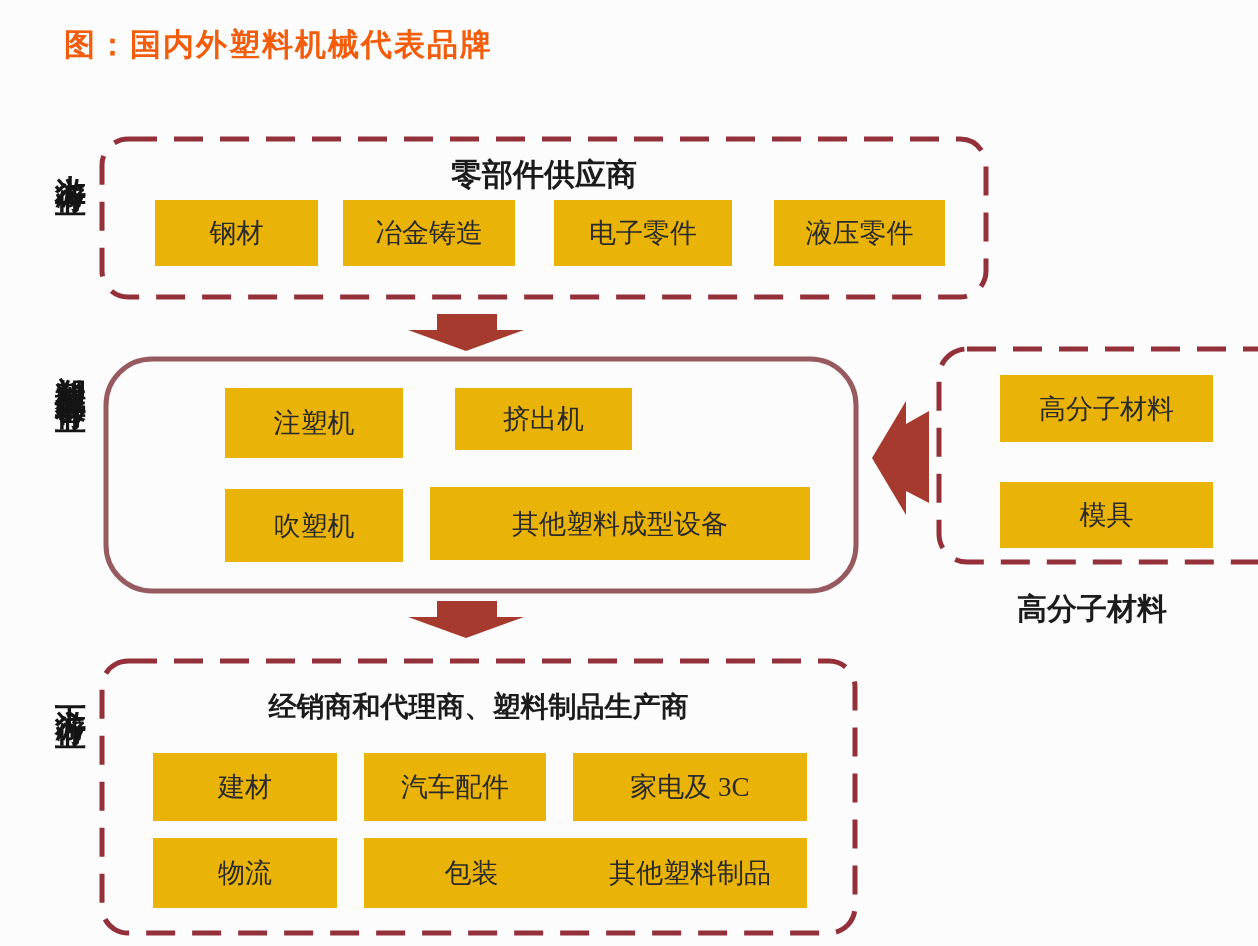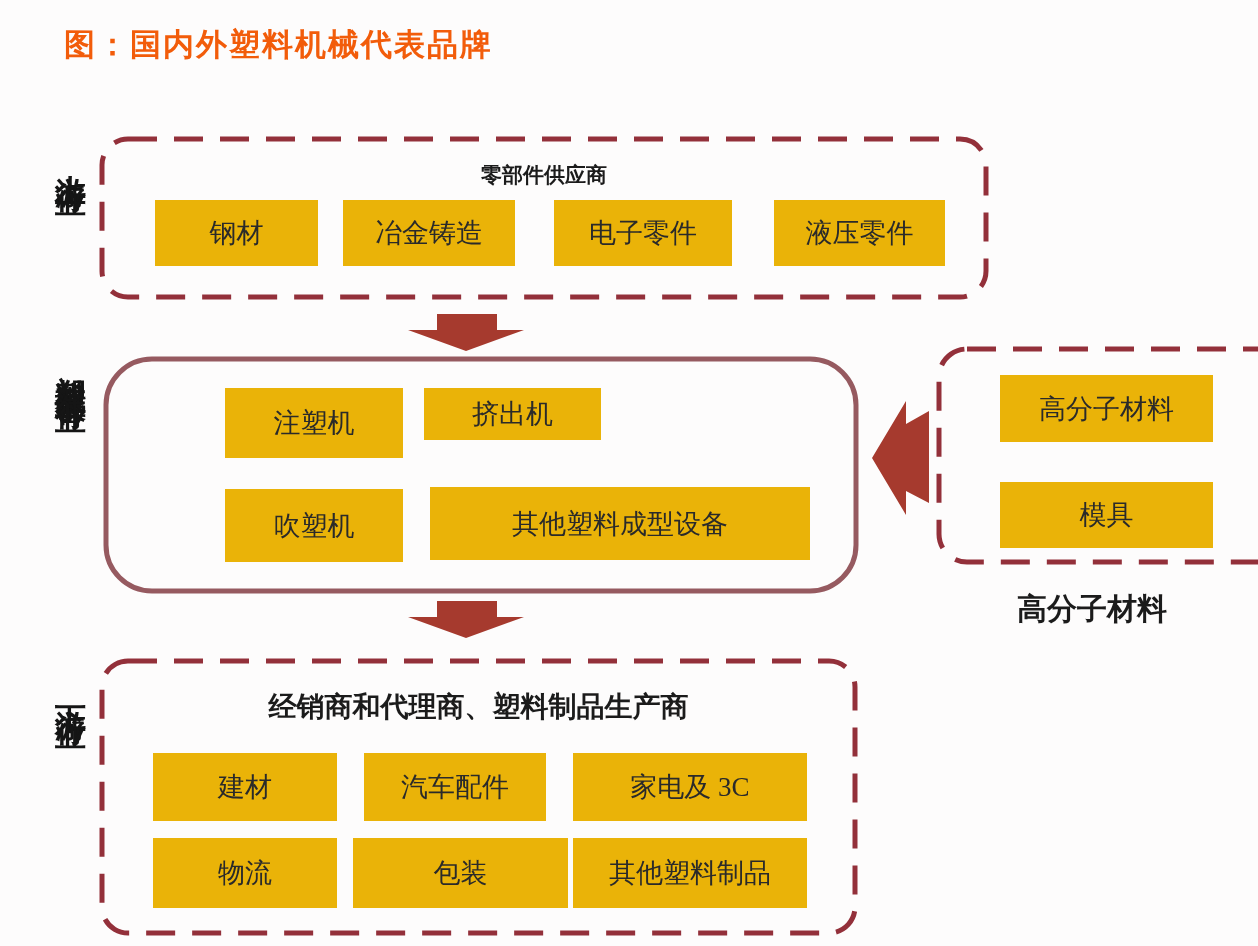--- a/index.html
+++ b/index.html
@@ -26,21 +26,21 @@
   #svg-layer{left:0;top:0;pointer-events:none;}
   .node{
     background:#eab308;
     display:flex;align-items:center;justify-content:center;
     font-size:27px;color:#2a2a2a;
     white-space:nowrap;
     z-index:2;
   }
   .box-header{
     display:flex;align-items:center;justify-content:center;
-    font-size:21px;font-weight:700;color:#1b1b1b;
+    font-size:31px;font-weight:700;color:#1b1b1b;
     z-index:2;white-space:nowrap;
   }
   #supporting-label{
     font-size:30px;font-weight:700;color:#1b1b1b;
     text-align:center;z-index:2;white-space:nowrap;
   }
 </style>
 </head>
 <body>
 
@@ -69,29 +69,29 @@
   <div class="abs side-label" style="left:53px;top:350px;">塑料成型设备行业</div>
   <div class="abs side-label" style="left:53px;top:682px;">下游行业</div>
 
   <div class="abs box-header" style="left:102px;top:157px;width:884px;height:36px;">零部件供应商</div>
   <div class="abs node" style="left:155px;top:200px;width:163px;height:66px;">钢材</div>
   <div class="abs node" style="left:343px;top:200px;width:172px;height:66px;">冶金铸造</div>
   <div class="abs node" style="left:554px;top:200px;width:178px;height:66px;">电子零件</div>
   <div class="abs node" style="left:774px;top:200px;width:171px;height:66px;">液压零件</div>
 
   <div class="abs node" style="left:225px;top:388px;width:178px;height:70px;">注塑机</div>
-  <div class="abs node" style="left:424px;top:388px;width:177px;height:52px;">挤出机</div>
+  <div class="abs node" style="left:455px;top:388px;width:177px;height:62px;">挤出机</div>
   <div class="abs node" style="left:225px;top:489px;width:178px;height:73px;">吹塑机</div>
   <div class="abs node" style="left:430px;top:487px;width:380px;height:73px;">其他塑料成型设备</div>
 
   <div class="abs node" style="left:1000px;top:375px;width:213px;height:67px;">高分子材料</div>
   <div class="abs node" style="left:1000px;top:482px;width:213px;height:66px;">模具</div>
   <div id="supporting-label" class="abs" style="left:1012px;top:589px;width:160px;">高分子材料</div>
 
   <div class="abs box-header" style="left:102px;top:687px;width:753px;height:40px;font-size:28px;">经销商和代理商、塑料制品生产商</div>
   <div class="abs node" style="left:153px;top:753px;width:184px;height:68px;">建材</div>
   <div class="abs node" style="left:364px;top:753px;width:182px;height:68px;">汽车配件</div>
   <div class="abs node" style="left:573px;top:753px;width:234px;height:68px;">家电及 3C</div>
   <div class="abs node" style="left:153px;top:838px;width:184px;height:70px;">物流</div>
-  <div class="abs node" style="left:353px;top:838px;width:215px;height:70px;">包装</div>
+  <div class="abs node" style="left:364px;top:838px;width:215px;height:70px;">包装</div>
   <div class="abs node" style="left:573px;top:838px;width:234px;height:70px;">其他塑料制品</div>
 
 </div>
 
 </body></html>

